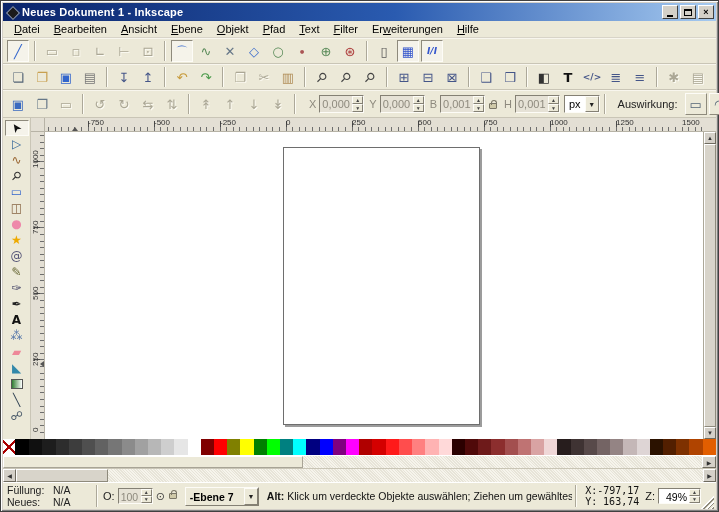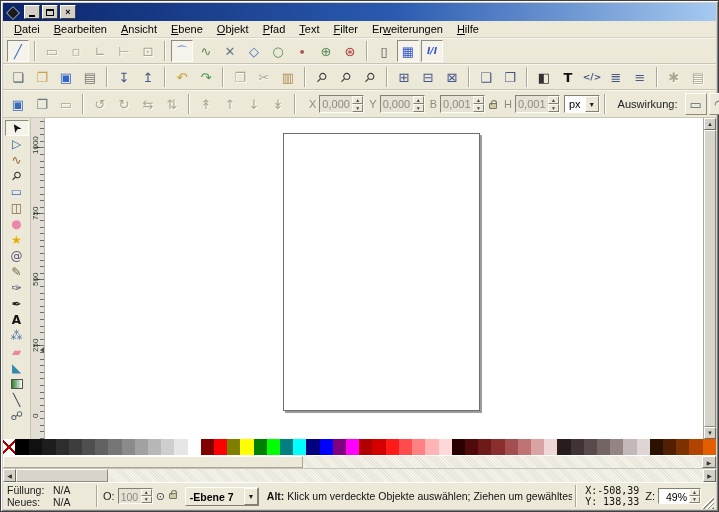--- a/index.html
+++ b/index.html
@@ -152,20 +152,21 @@
   .grip{width:13px;height:13px;align-self:flex-end;
     background:linear-gradient(135deg,transparent 0 50%,#fff 50% 56%,#8e8a7c 56% 62%,transparent 62% 68%,#fff 68% 74%,#8e8a7c 74% 80%,transparent 80% 86%,#fff 86% 92%,#8e8a7c 92%);}
 </style>
 </head>
 <body>
 
 <div class="window" data-name="inkscape-window">
 
   <div class="titlebar" data-name="title-bar">
     <span class="app-icon" data-name="inkscape-logo-icon"></span>
+    <span class="title-text" data-name="window-title">Neues Dokument 1 - Inkscape</span>
     <button class="winbtn" data-name="minimize-button">
         <span class="min-glyph" data-name="minimize-icon"></span>
       </button>
     <button class="winbtn" data-name="maximize-button">
         <span class="max-glyph" data-name="maximize-icon"></span>
       </button>
     <button class="winbtn" data-name="close-button">
         <span data-name="close-icon">×</span>
       </button>
   </div>
@@ -473,20 +474,37 @@
           <span class="glyph" data-name="gradient-tool-icon"></span>
         </button>
         <button class="tb-btn" data-name="dropper-tool-button">
           <span class="glyph" data-name="dropper-tool-icon" style="color: rgb(51, 68, 85);">╲</span>
         </button>
         <button class="tb-btn" data-name="connector-tool-button">
           <span class="glyph" data-name="connector-tool-icon" style="color: rgb(68, 85, 102);">☍</span>
         </button>
       </div>
     <div class="rightcol" data-name="canvas-column">
+      <div class="rulerrow" data-name="ruler-row">
+        <div class="ruler-corner" data-name="ruler-corner"></div>
+        <div class="hruler" data-name="horizontal-ruler" id="hruler">
+          <span class="hmarker" data-name="horizontal-ruler-marker" style="left:27px"></span>
+        <span class="rlabel" data-name="ruler-label" style="left: 42px;">-750</span>
+            <span class="rlabel" data-name="ruler-label" style="left: 108px;">-500</span>
+            <span class="rlabel" data-name="ruler-label" style="left: 174px;">-250</span>
+            <span class="rlabel" data-name="ruler-label" style="left: 240px;">0</span>
+            <span class="rlabel" data-name="ruler-label" style="left: 306px;">250</span>
+            <span class="rlabel" data-name="ruler-label" style="left: 372px;">500</span>
+            <span class="rlabel" data-name="ruler-label" style="left: 438px;">750</span>
+            <span class="rlabel" data-name="ruler-label" style="left: 504px;">1000</span>
+            <span class="rlabel" data-name="ruler-label" style="left: 570px;">1250</span>
+            <span class="rlabel" data-name="ruler-label" style="left: 636px;">1500</span>
+          </div>
+        <div class="ruler-corner-r" data-name="ruler-corner-right"></div>
+      </div>
       <div class="canvasrow" data-name="canvas-row">
         <div class="vruler" data-name="vertical-ruler" id="vruler">
           <span class="vmarker" data-name="vertical-ruler-marker" style="top:229px"></span>
         <span class="rlabel" data-name="ruler-label" style="top: 28px;">1000</span>
             <span class="rlabel" data-name="ruler-label" style="top: 94px;">750</span>
             <span class="rlabel" data-name="ruler-label" style="top: 160px;">500</span>
             <span class="rlabel" data-name="ruler-label" style="top: 226px;">250</span>
             <span class="rlabel" data-name="ruler-label" style="top: 292px;">0</span>
           </div>
         <div class="canvas" data-name="canvas">
@@ -589,23 +607,23 @@
     <span class="eye-glyph" data-name="layer-visibility-eye-icon">⊙</span>
     <span class="lock-icon" data-name="layer-lock-icon"></span>
     <span class="layer-combo" data-name="layer-selector">
       <span class="combo-val" data-name="layer-name">-Ebene 7</span>
       <span class="combo-btn" data-name="layer-combo-arrow-icon">▼</span>
     </span>
     <span class="status-msg" data-name="status-message"><b data-name="status-message-prefix">Alt:</b><span data-name="status-message-text"> Klick um verdeckte Objekte auswählen; Ziehen um gewähltes Objekt zu verschieben o</span></span>
     <span class="sb-sep" data-name="statusbar-separator-2"></span>
     <span class="xy-block" data-name="cursor-position">
       <span data-name="cursor-x-label">X:</span>
-      <span data-name="cursor-x-value">-508,39</span>
+      <span data-name="cursor-x-value">-797,17</span>
       <span data-name="cursor-y-label">Y:</span>
-      <span data-name="cursor-y-value">138,33</span>
+      <span data-name="cursor-y-value">163,74</span>
     </span>
     <span class="z-label" data-name="zoom-label">Z:</span>
     <span class="spinbox" data-name="zoom-field">
       <span class="spin-val" style="width:30px;text-align:right" data-name="zoom-value">49%</span>
       <span class="spin-btns">
           <span class="spin-b" data-name="zoom-spin-up">▲</span>
           <span class="spin-b" data-name="zoom-spin-down">▼</span>
         </span>
     </span>
     <span class="grip" data-name="window-resize-grip"></span>

